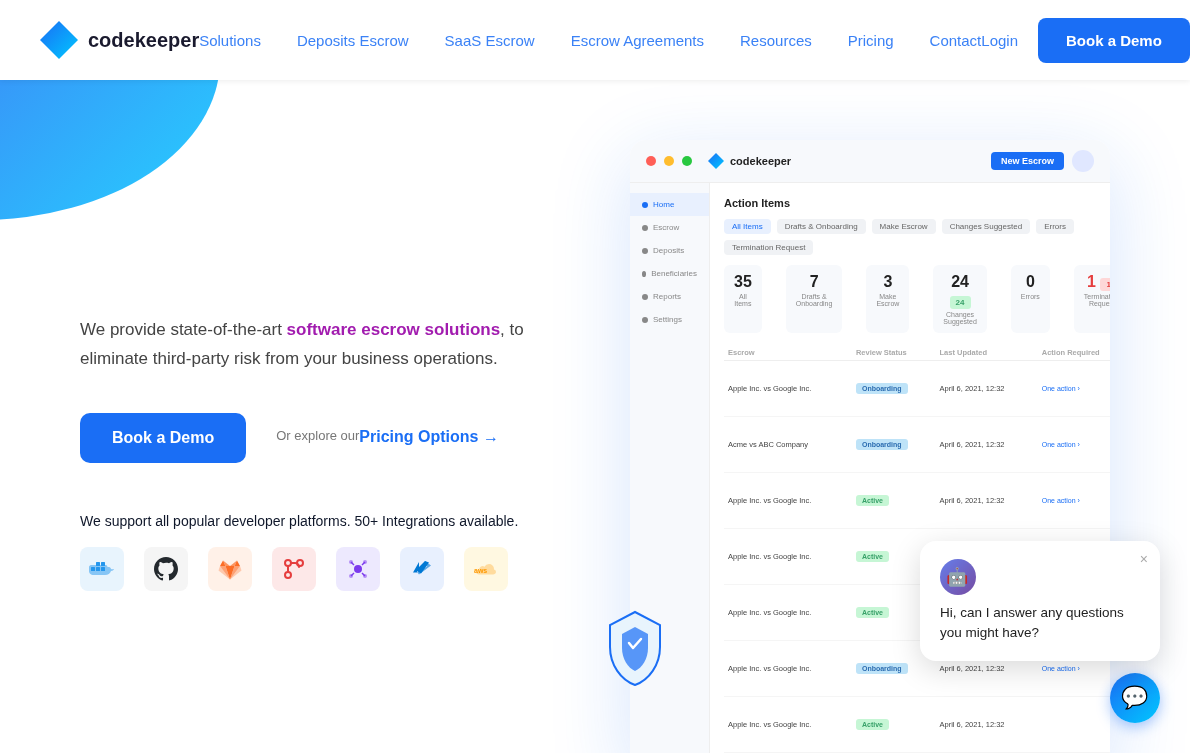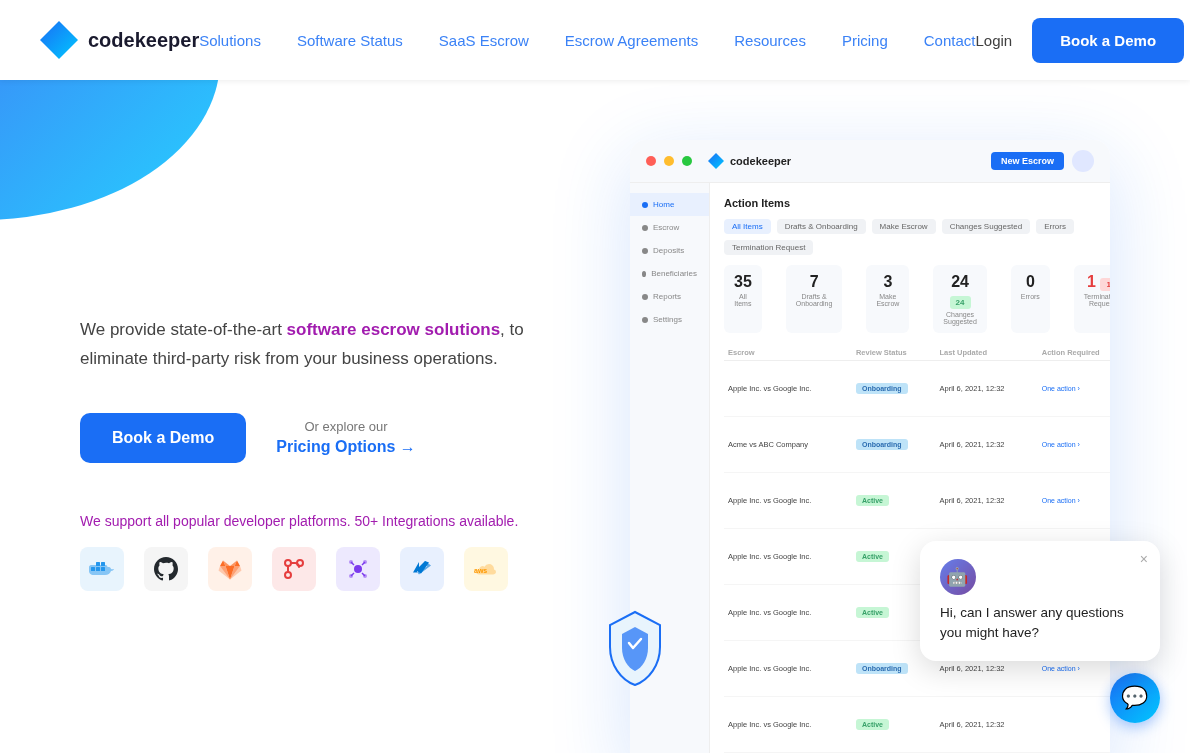--- a/index.html
+++ b/index.html
@@ -18,21 +18,21 @@
       transform: rotate(0deg);
       clip-path: polygon(50% 0%, 100% 50%, 50% 100%, 0% 50%);
     }
     .logo-text { font-size: 20px; font-weight: 700; color: #1a1a2e; }
     .nav-links { display: flex; align-items: center; gap: 36px; }
     .nav-link {
       font-size: 15px; color: #3b82f6; text-decoration: none;
       font-weight: 400; cursor: pointer; white-space: nowrap;
     }
     .nav-actions { display: flex; align-items: center; gap: 20px; }
-    .btn-login { font-size: 15px; color: #404040; font-weight: 500; cursor: pointer; }
+    .btn-login { font-size: 15px; color: #3b82f6; font-weight: 500; cursor: pointer; }
     .btn-demo {
       background: #1a6ef5; color: #fff; font-size: 15px; font-weight: 600;
       padding: 14px 28px; border-radius: 8px; cursor: pointer; border: none;
       white-space: nowrap;
     }
 
     
     .hero {
       display: flex; align-items: center; justify-content: space-between;
       padding: 60px 80px 40px 80px; min-height: 660px; position: relative;
@@ -51,26 +51,26 @@
       font-size: 54px; font-weight: 800; line-height: 1.13;
       color: #0d1136; margin-bottom: 28px;
     }
     .hero-desc { font-size: 17px; color: #444; line-height: 1.65; margin-bottom: 40px; }
     .hero-desc .highlight { color: #a21caf; font-weight: 600; }
     .hero-cta { display: flex; align-items: center; gap: 30px; flex-wrap: wrap; }
     .btn-hero-demo {
       background: #1a6ef5; color: #fff; font-size: 16px; font-weight: 700;
       padding: 16px 32px; border-radius: 10px; cursor: pointer; border: none;
     }
-    .explore-block { display: flex; flex-direction: column; align-items: center; }
+    .explore-block { display: flex; flex-direction: row; }
     .explore-label { font-size: 13px; color: #777; margin-bottom: 4px; }
     .explore-link { font-size: 16px; color: #1a6ef5; font-weight: 700; cursor: pointer; }
 
     .hero-integrations { margin-top: 50px; }
-    .integrations-label { font-size: 14px; color: #a21caf; margin-bottom: 18px; }
+    .integrations-label { font-size: 14px; color: #0f172a; margin-bottom: 18px; }
     .integration-icons { display: flex; align-items: center; gap: 20px; }
     .int-icon {
       width: 44px; height: 44px; border-radius: 8px;
       display: flex; align-items: center; justify-content: center;
       font-size: 22px;
     }
 
     
     .hero-right { position: relative; z-index: 1; flex: 1; max-width: 560px; margin-left: 40px; }
     .dashboard-mock {
@@ -184,21 +184,21 @@
 </head>
 <body>
 
 <nav>
   <a class="nav-logo" href="#">
     <div class="logo-diamond"></div>
     <span class="logo-text">codekeeper</span>
   </a>
   <div class="nav-links">
     <a class="nav-link" href="#">Solutions</a>
-    <a class="nav-link" href="#">Software Status</a>
+    <a class="nav-link" href="#">Deposits Escrow</a>
     <a class="nav-link" href="#">SaaS Escrow</a>
     <a class="nav-link" href="#">Escrow Agreements</a>
     <a class="nav-link" href="#">Resources</a>
     <a class="nav-link" href="#">Pricing</a>
     <a class="nav-link" href="#">Contact</a>
   </div>
   <div class="nav-actions">
     <span class="btn-login">Login</span>
     <button class="btn-demo">Book a Demo</button>
   </div>

